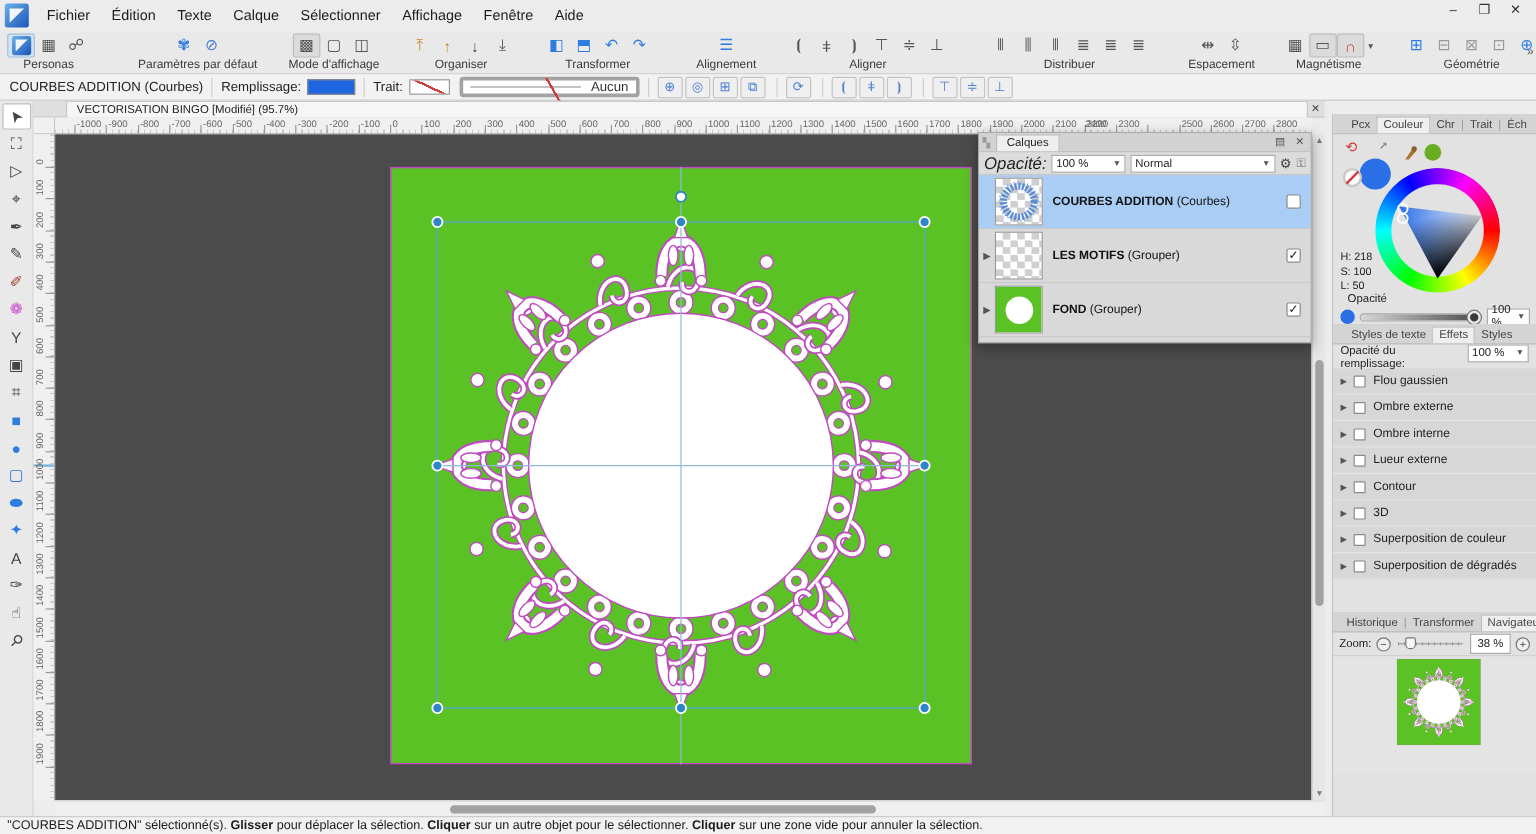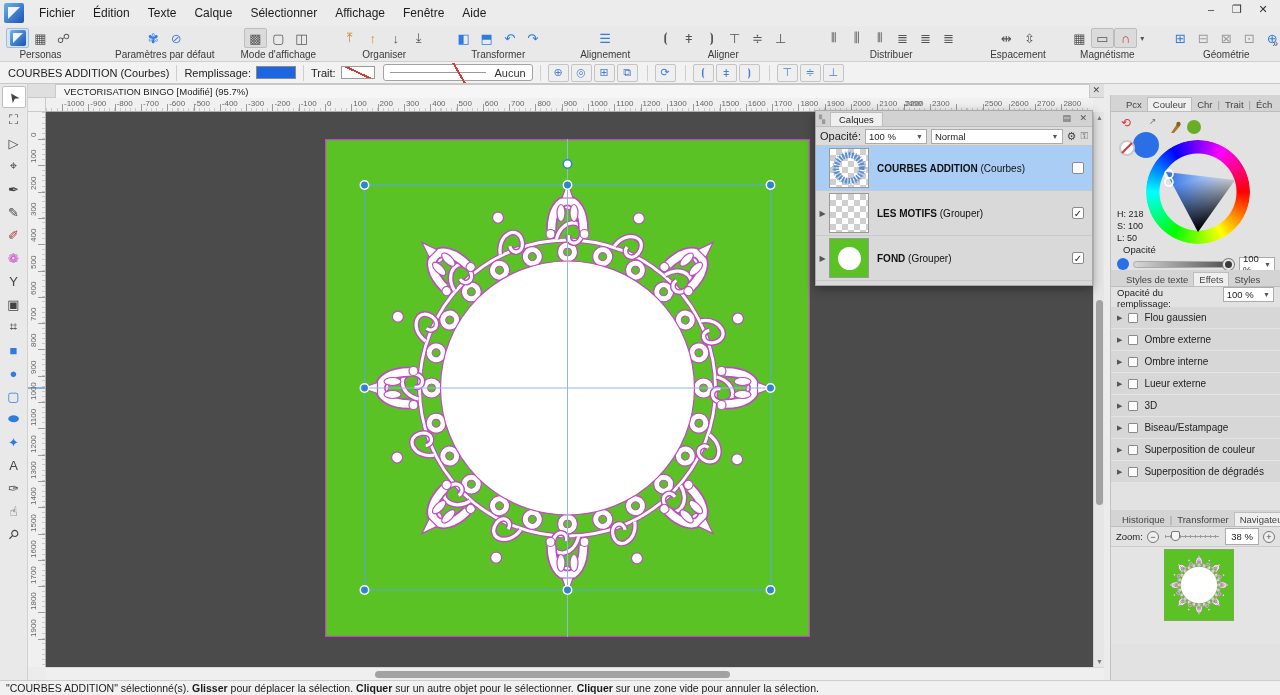--- a/index.html
+++ b/index.html
@@ -25,21 +25,21 @@
   .tb-caret { font-size:8px; color:#555; margin-left:1px; }
   .logo-mini { width:16px; height:16px; background:linear-gradient(135deg,#6db3e8,#1b52b8); border-radius:2px; position:relative; }
   .logo-mini:before { content:""; position:absolute; left:3px; top:3px; border-left:10px solid rgba(255,255,255,.92); border-bottom:10px solid transparent; }
   #tb-overflow { position:absolute; right:2px; top:38px; font-size:10px; color:#555; }
 
   
   #ctxbar { position:absolute; left:0; top:62px; width:1280px; height:22px; background:#F2F2F2; border-bottom:1px solid #C8C8C8; display:flex; align-items:center; font-size:11px; }
   .ctx-sep { width:1px; height:16px; background:#CFCFCF; margin:0 7px; }
   #fill-swatch { width:40px; height:13px; background:#1E66E0; border:1px solid #8a8a8a; margin-left:5px; }
   #stroke-swatch { width:34px; height:13px; border:1px solid #9a9a9a; margin-left:5px; background:#fff linear-gradient(25deg,transparent 46%,#d23b3b 46%,#d23b3b 54%,transparent 54%); }
-  #stroke-preview { width:150px; height:17px; background:#fff; border:1px solid #a3a3a3; border-radius:3px; display:flex; align-items:center; padding:0 6px; position:relative; }
+  #stroke-preview { width:150px; height:17px; background:#fff; border:3px solid #a3a3a3; border-radius:3px; display:flex; align-items:center; padding:0 6px; position:relative; }
   #stroke-preview .line { flex:1; height:1px; background:#9a9a9a; }
   #stroke-preview .slash { position:absolute; left:62px; top:-2px; width:26px; height:20px; background:linear-gradient(60deg,transparent 47%,#d23b3b 47%,#d23b3b 53%,transparent 53%); }
   #stroke-preview .aucun { margin-left:8px; color:#333; }
   .ctx-btn { width:21px; height:18px; border:1px solid #C4C4C4; background:#EFEFEF; border-radius:2px; margin-right:2px; display:flex; align-items:center; justify-content:center; font-size:11px; color:#4a7fd0; }
 
   
   #tools { position:absolute; left:0; top:84px; width:28px; height:611px; background:#E9E9E9; border-right:1px solid #D2D2D2; display:flex; flex-direction:column; align-items:center; padding-top:2px; }
   .tool-btn { width:24px; height:22px; display:flex; align-items:center; justify-content:center; font-size:13px; color:#444; border-radius:2px; margin-bottom:1px; }
   .tool-btn.selected { background:#FFFFFF; border:1px solid #BFBFBF; }
 
@@ -681,21 +681,21 @@
   <div id="layers">
     <div id="layers-head">
       <span class="head-dots">▚</span>
       <span id="layers-tab">Calques</span>
       <span id="layers-head-icons">
         <span>▤</span>
         <span style="margin-left:6px;">✕</span>
       </span>
     </div>
     <div id="layers-controls">
-      <span style="font-size:11px;">Opacité:</span>
+      <span style="font-size:14px;font-style:italic;">Opacité:</span>
       <span class="mini-select" style="width:62px;">
         <span>100 %</span>
           <span class="caret">▼</span>
       </span>
       <span class="mini-select" style="flex:1;">
         <span>Normal</span>
           <span class="caret">▼</span>
       </span>
       <span style="font-size:11px;color:#444;">⚙</span>
       <span style="font-size:10px;color:#666;">⚿</span>
@@ -816,26 +816,26 @@
           <span class="fx-label">Ombre interne</span>
         </div>
         <div class="fx-row">
           <span class="fx-arrow">▶</span>
           <span class="fx-check"></span>
           <span class="fx-label">Lueur externe</span>
         </div>
         <div class="fx-row">
           <span class="fx-arrow">▶</span>
           <span class="fx-check"></span>
-          <span class="fx-label">3D</span>
+          <span class="fx-label">Contour</span>
         </div>
         <div class="fx-row">
           <span class="fx-arrow">▶</span>
           <span class="fx-check"></span>
-          <span class="fx-label">Biseau/Estampage</span>
+          <span class="fx-label">3D</span>
         </div>
         <div class="fx-row">
           <span class="fx-arrow">▶</span>
           <span class="fx-check"></span>
           <span class="fx-label">Superposition de couleur</span>
         </div>
         <div class="fx-row">
           <span class="fx-arrow">▶</span>
           <span class="fx-check"></span>
           <span class="fx-label">Superposition de dégradés</span>

